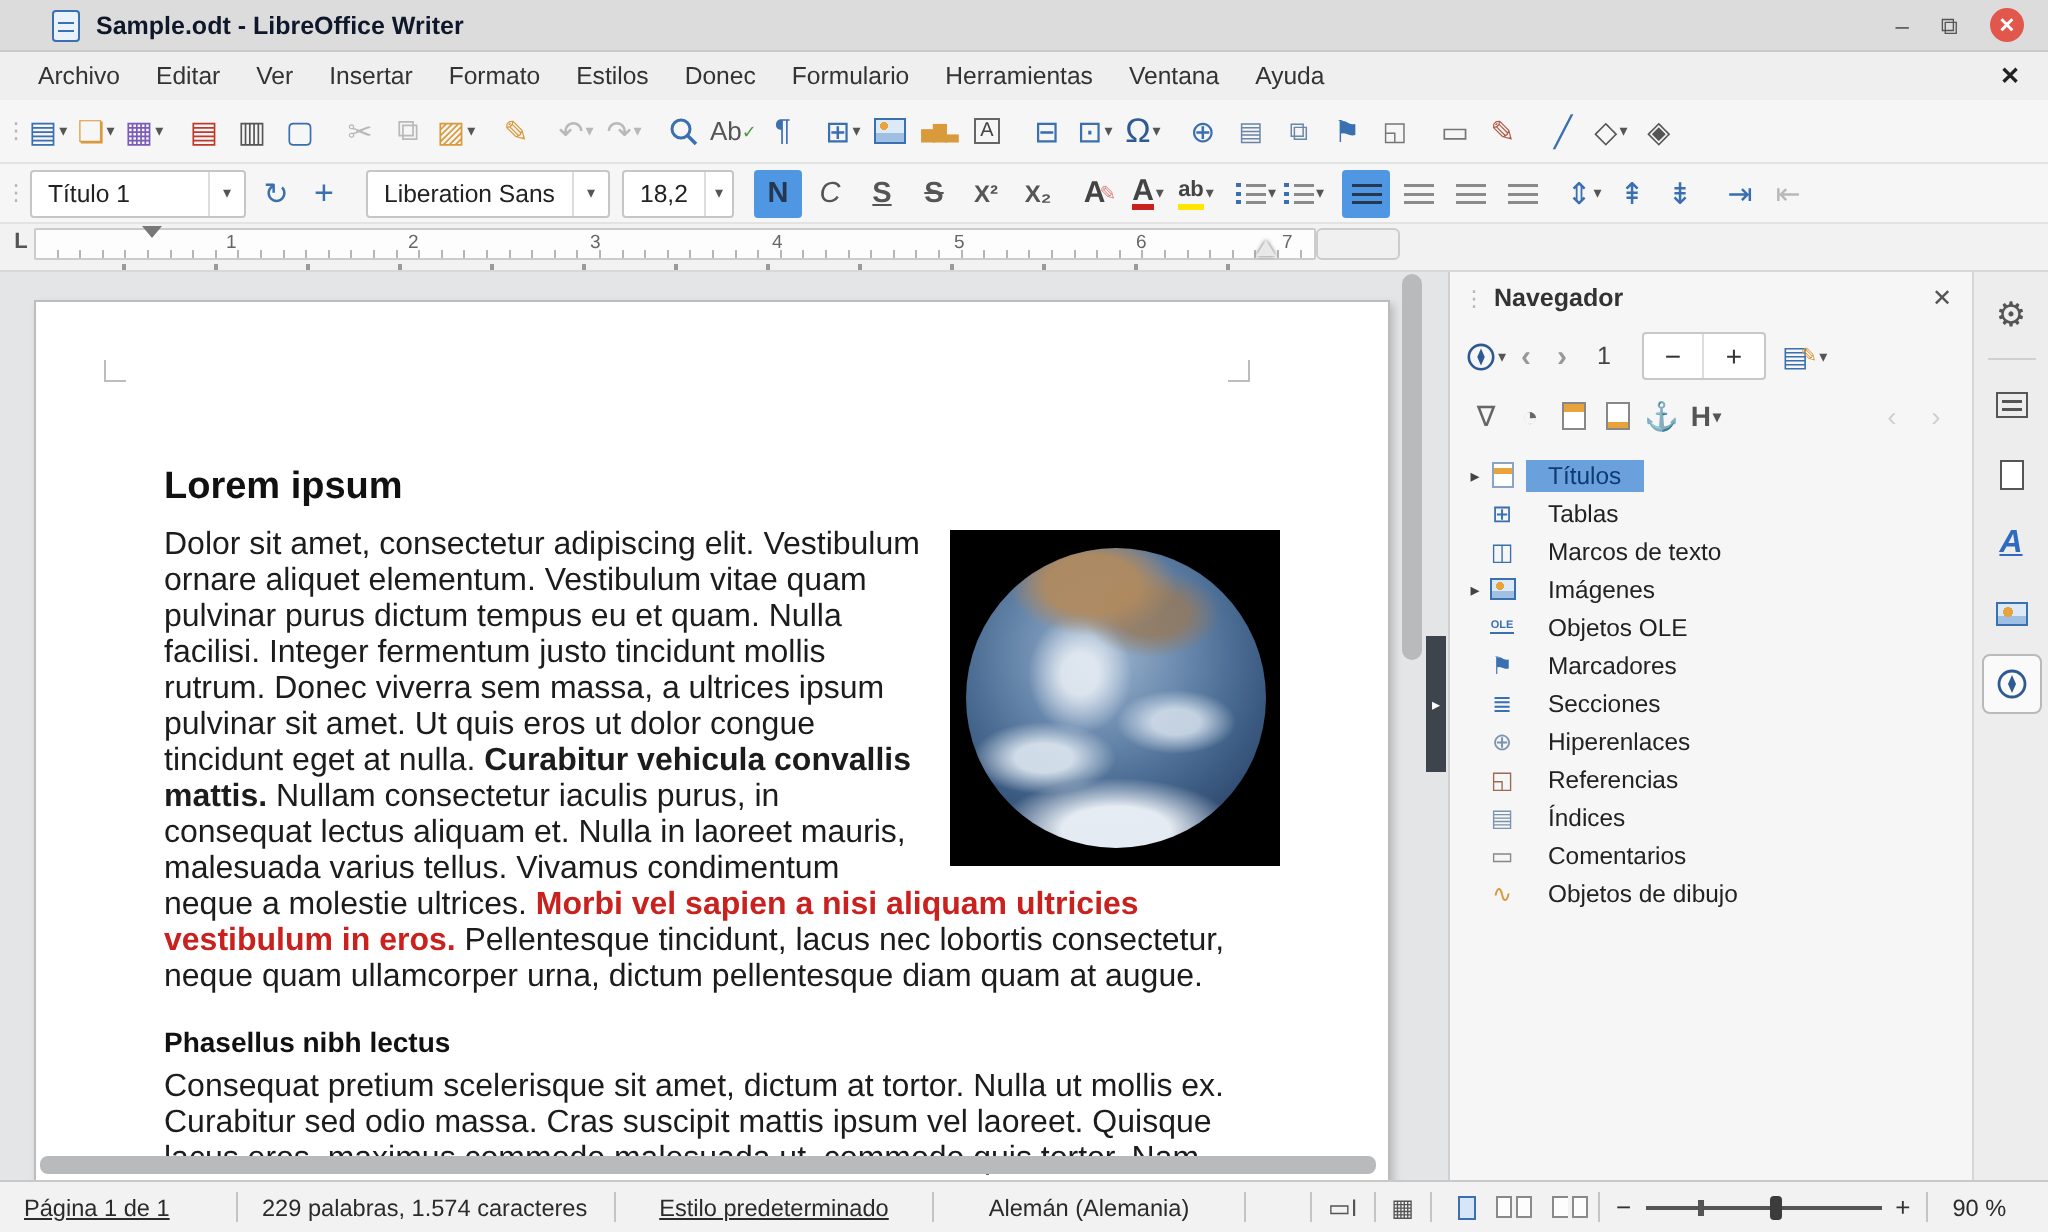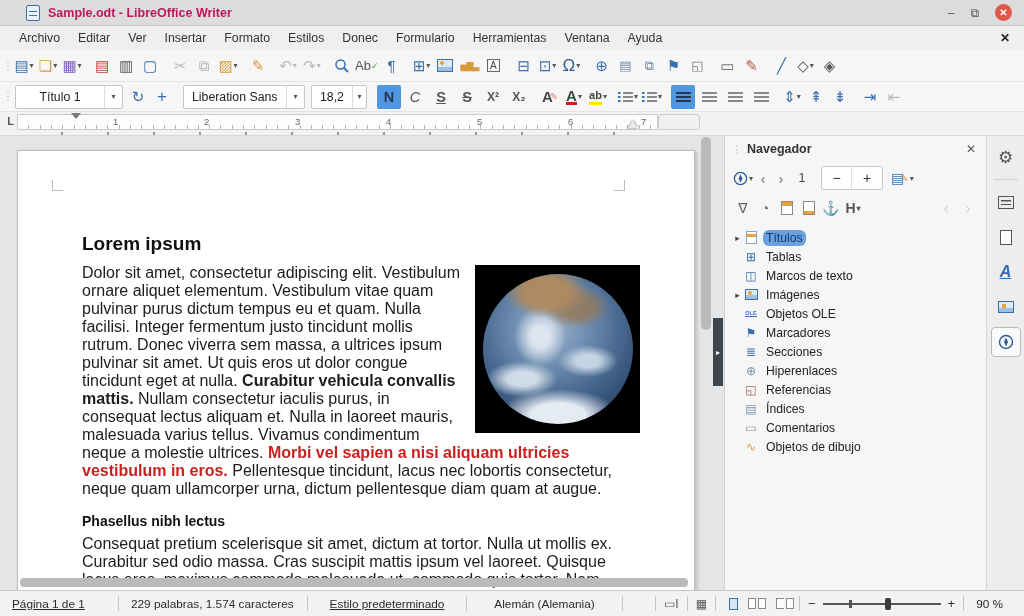--- a/index.html
+++ b/index.html
@@ -4,21 +4,21 @@
 <style>
   * { margin:0; padding:0; box-sizing:border-box; }
   html,body { width:1024px; height:616px; overflow:hidden; }
   body { font-family:"Liberation Sans", sans-serif; font-size:12px; color:#333; background:#e4e5e7; }
   .app { position:relative; width:1024px; height:616px; background:#f2f2f2; }
 
   
   .titlebar { height:26px; background:#dcdcdc; border-bottom:1px solid #c9c9c9; display:flex; align-items:center; padding:0 8px; }
   .appicon { width:14px; height:16px; background:#eaf2fb; border:1px solid #3a6fb0; border-radius:2px; margin:0 8px 0 18px;
              background-image:repeating-linear-gradient(0deg, transparent 0 3px, #3a6fb0 3px 4px); background-size:8px 10px; background-position:2px 3px; background-repeat:no-repeat; }
-  .wintitle { font-weight:bold; color:#be185d; font-size:12.5px; }
+  .wintitle { font-weight:bold; color:#0f172a; font-size:12.5px; }
   .winctrls { margin-left:auto; display:flex; align-items:center; gap:16px; padding-right:4px; }
   .winbtn { color:#555; font-size:12px; line-height:12px; cursor:default; }
   .closebtn { width:17px; height:17px; background:#e2574c; border-radius:50%; color:#fff; font-size:10px; font-weight:bold; display:flex; align-items:center; justify-content:center; }
 
   
   .menubar { height:24px; background:#efefef; display:flex; align-items:center; padding-left:10px; }
   .menuitem { padding:3px 9px; color:#333; font-size:12.3px; }
   .menuclose { margin-left:auto; padding-right:14px; color:#222; font-weight:bold; font-size:12px; }
 
   
@@ -108,21 +108,21 @@
   .ico-hf.top { background:linear-gradient(#e9a33c 0 4px, #fff 4px); }
   .ico-hf.bot { background:linear-gradient(#fff 0 9px, #e9a33c 9px); }
   .faint { color:#cfcfcf; }
   .nav-tree { flex:1; padding:6px 2px 2px 6px; overflow:hidden; }
   .trow { display:flex; align-items:center; height:19px; font-size:12.2px; color:#222; }
   .tarrow { width:13px; font-size:9px; color:#444; text-align:center; }
   .tic { width:14px; height:13px; display:inline-flex; align-items:center; justify-content:center; margin-right:5px; font-size:12px; color:#3a6fb0; }
   .t-doc { width:11px; height:13px; border:1px solid #8aa4c8; background:linear-gradient(#fff 0 2px, #e9a33c 2px 5px, #fff 5px); }
   .t-img { width:13px; height:11px; border:1px solid #3a6fb0; background:radial-gradient(circle 2px at 4px 3px, #e9a33c 0 2px, transparent 2px), linear-gradient(#dce9f6 0 60%, #9fc0e2 60%); }
   .t-ole { font-size:5.5px; font-weight:bold; color:#3a6fb0; border-bottom:1px solid #3a6fb0; }
-  .tlabel { padding:1px 3px; border-radius:6px; }
+  .tlabel { padding:1px 11px; border-radius:0; }
   .trow.selected .tlabel { background:#6aa0dc; color:#0f3a75; }
   .nav-footer { padding:6px 8px 10px 8px; border-top:1px solid #e0e0e0; }
   .doc-select { height:22px; background:#fff; border:1px solid #c8c8c8; display:flex; align-items:center; padding:0 8px; font-size:12.2px; color:#333; }
 
   
   .tabstrip { width:38px; background:#ededee; border-left:1px solid #d6d6d6; display:flex; flex-direction:column; align-items:center; padding-top:6px; }
   .tsbtn { width:30px; height:30px; display:flex; align-items:center; justify-content:center; margin-bottom:5px; color:#555; font-size:17px; border-radius:4px; }
   .tsdivider { width:24px; height:1px; background:#d0d0d0; margin:2px 0 7px 0; }
   .tsbtn.active { background:#fafafa; border:1px solid #b9b9b9; }
   .ico-props { width:16px; height:13px; border:1px solid #555; background-image:linear-gradient(#555 0 1.5px, transparent 1.5px), linear-gradient(#555 0 1.5px, transparent 1.5px); background-size:10px 1.5px, 10px 1.5px; background-position:2px 3px, 2px 7px; background-repeat:no-repeat; }
@@ -293,21 +293,21 @@
         <span>◇</span>
         <span class="dd">▾</span>
       </span>
     <span class="tbtn dark">
         <span>◈</span>
       </span>
   </div>
 
   <div class="toolbar tb2">
     <span class="grip">⋮</span>
-    <span class="combo" style="width:108px;text-align:center;">
+    <span class="combo" style="width:108px;">
       <span class="cval">Título 1</span>
       <span class="cdd">▾</span>
     </span>
     <span class="tbtn">
         <span>↻</span>
       </span>
     <span class="tbtn" style="font-size:17px;">
         <span>+</span>
       </span>
     <span class="tsep"></span>

